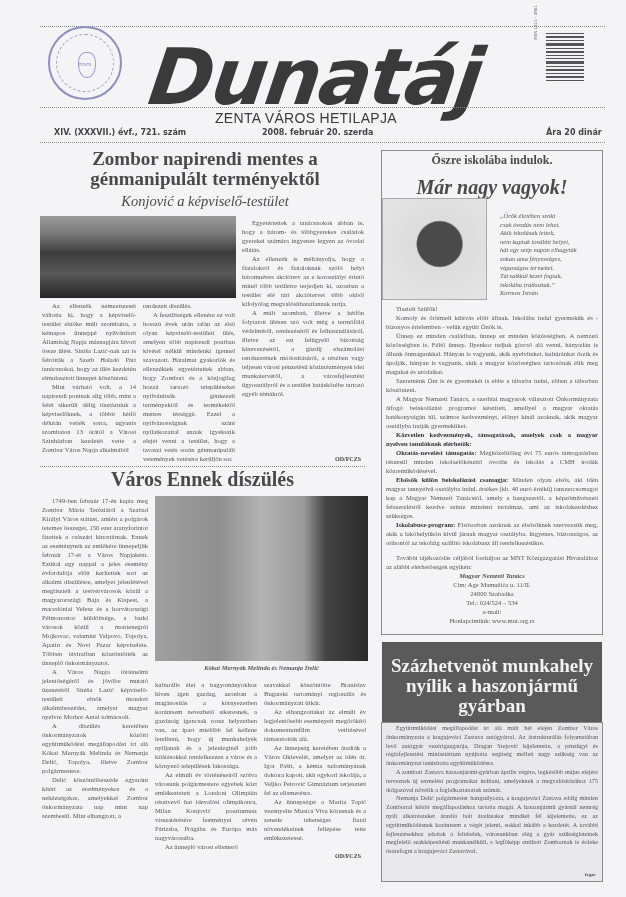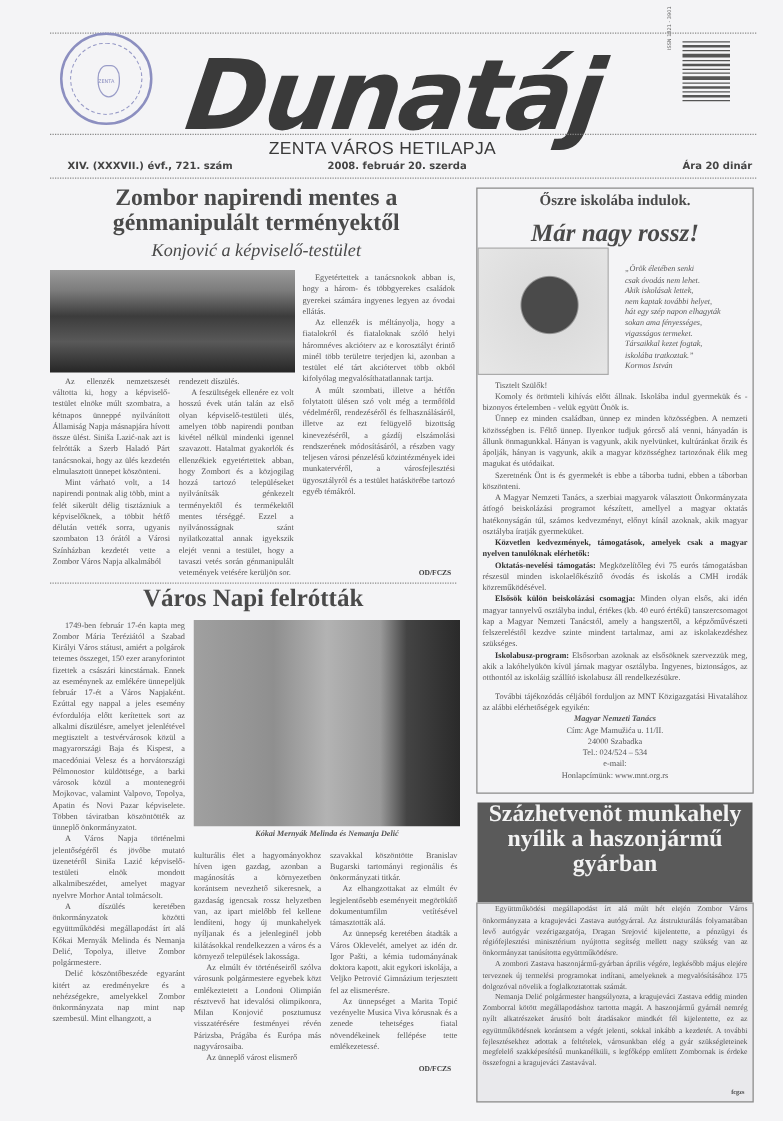--- a/index.html
+++ b/index.html
@@ -79,21 +79,21 @@
 <div class="col" style="left:242px;top:218px;width:122px;">
   <p>Egyetértettek a tanácsnokok abban is, hogy a három- és többgyerekes családok gyerekei számára ingyenes legyen az óvodai ellátás.</p>
   <p>Az ellenzék is méltányolja, hogy a fiatalokról és fiataloknak szóló helyi háromnéves akcióterv az e korosztályt érintő minél több területre terjedjen ki, azonban a testület elé tárt akciótervet több okból kifolyólag megvalósíthatatlannak tartja.</p>
   <p>A múlt szombati, illetve a hétfőn folytatott ülésen szó volt még a termőföld védelméről, rendezéséről és felhasználásáról, illetve az ezt felügyelő bizottság kinevezéséről, a gázdíj elszámolási rendszerének módosításáról, a részben vagy teljesen városi pénzelésű közintézmények idei munkatervéről, a városfejlesztési ügyosztályról és a testület hatáskörébe tartozó egyéb témákról.</p>
 </div>
 <div class="sig" style="left:335px;top:456px;">OD/FCZS</div>
 <div class="dotline" style="left:40px;top:466px;width:325px;"></div>
 
 <div class="box" style="left:381px;top:150px;width:222px;height:485px;"></div>
 <div class="h1" style="left:384px;top:154px;width:216px;font-size:12px;">Őszre iskolába indulok.</div>
-<div class="h1" style="left:384px;top:177px;width:216px;font-size:20px;font-style:italic;">Már nagy rossz!</div>
+<div class="h1" style="left:384px;top:177px;width:216px;font-size:20px;font-style:italic;">Már nagy vagyok!</div>
 <div class="photo bear" style="left:382px;top:198px;width:103px;height:100px;"></div>
 <div class="poem" style="left:500px;top:212px;width:104px;">
   <div>„Örök életében senki</div>
   <div>csak óvodás nem lehet.</div>
   <div>Akik iskolásak lettek,</div>
   <div>nem kaptak további helyet,</div>
   <div>hát egy szép napon elhagyták</div>
   <div>sokan ama fényességes,</div>
   <div>vigasságos termeket.</div>
   <div>Társaikkal kezet fogtak,</div>
@@ -114,21 +114,21 @@
   <div style="text-align:center;text-indent:0">
     <div style="font-style:italic;font-weight:bold">Magyar Nemzeti Tanács</div>
     <div>Cím: Age Mamužića u. 11/II.</div>
     <div>24000 Szabadka</div>
     <div>Tel.: 024/524 – 534</div>
     <div>e-mail:</div>
     <div>Honlapcímünk: www.mnt.org.rs</div>
   </div>
 </div>
 
-<div class="h1" style="left:40px;top:469px;width:325px;font-size:20px;">Város Napi felrótták</div>
+<div class="h1" style="left:40px;top:469px;width:325px;font-size:20px;">Város Ennek díszülés</div>
 <div class="photo photo-ceremony" style="left:155px;top:496px;width:213px;height:165px;"></div>
 <div class="caption" style="left:155px;top:664px;width:213px;">Kókai Mernyák Melinda és Nemanja Delić</div>
 
 <div class="col" style="left:42px;top:496px;width:106px;">
   <p>1749-ben február 17-én kapta meg Zombor Mária Teréziától a Szabad Királyi Város státust, amiért a polgárok tetemes összeget, 150 ezer aranyforintot fizettek a császári kincstárnak. Ennek az eseménynek az emlékére ünnepeljük február 17-ét a Város Napjaként. Ezúttal egy nappal a jeles esemény évfordulója előtt kerítettek sort az alkalmi díszülésre, amelyet jelenlétével megtisztelt a testvérvárosok közül a magyarországi Baja és Kispest, a macedóniai Velesz és a horvátországi Pélmonostor küldöttsége, a barki városok közül a montenegrói Mojkovac, valamint Valpovo, Topolya, Apatin és Novi Pazar képviselete. Többen táviratban köszöntötték az ünneplő önkormányzatot.</p>
   <p>A Város Napja történelmi jelentőségéről és jövőbe mutató üzenetéről Siniša Lazić képviselő-testületi elnök mondott alkalmibeszédet, amelyet magyar nyelvre Morhor Antal tolmácsolt.</p>
   <p>A díszülés keretében önkormányzatok közötti együttműködési megállapodást írt alá Kókai Mernyák Melinda és Nemanja Delić, Topolya, illetve Zombor polgármestere.</p>
   <p>Delić köszöntőbeszéde egyaránt kitért az eredményekre és a nehézségekre, amelyekkel Zombor önkormányzata nap mint nap szembesül. Mint elhangzott, a</p>
 </div>
 <div class="col" style="left:155px;top:680px;width:102px;">
@@ -137,20 +137,20 @@
   <p>Az ünneplő várost elismerő</p>
 </div>
 <div class="col" style="left:264px;top:680px;width:102px;">
   <p style="text-indent:0">szavakkal köszöntötte Branislav Bugarski tartományi regionális és önkormányzati titkár.</p>
   <p>Az elhangzottakat az elmúlt év legjelentősebb eseményeit megörökítő dokumentumfilm vetítésével támasztották alá.</p>
   <p>Az ünnepség keretében átadták a Város Oklevelét, amelyet az idén dr. Igor Pašti, a kémia tudományának doktora kapott, akit egykori iskolája, a Veljko Petrović Gimnázium terjesztett fel az elismerésre.</p>
   <p>Az ünnepséget a Marita Topić vezényelte Musica Viva kórusnak és a zenede tehetséges fiatal növendékeinek fellépése tette emlékezetessé.</p>
 </div>
 <div class="sig" style="left:335px;top:853px;">OD/FCZS</div>
 
-<div class="boxed-title" style="left:382px;top:642px;width:220px;height:80px;font-size:19px;padding:0 8px;box-sizing:border-box;">Százhetvenöt munkahely nyílik a haszonjármű gyárban</div>
+<div class="boxed-title" style="left:382px;top:642px;width:220px;height:80px;font-size:19px;padding:14px 8px;box-sizing:border-box;">Százhetvenöt munkahely nyílik a haszonjármű gyárban</div>
 <div class="box" style="left:381px;top:722px;width:222px;height:160px;background:#e9e9ec;"></div>
 <div class="col" style="left:386px;top:724px;width:212px;font-size:6.2px;line-height:8.8px;">
   <p>Együttműködési megállapodást írt alá múlt hét elején Zombor Város önkormányzata a kragujeváci Zastava autógyárral. Az átstrukturálás folyamatában levő autógyár vezérigazgatója, Dragan Srejović kijelentette, a pénzügyi és régiófejlesztési minisztérium nyújtotta segítség mellett nagy szükség van az önkormányzat tanúsította együttműködésre.</p>
   <p>A zombori Zastava haszonjármű-gyárban április végére, legkésőbb május elejére terveznek új termelési programokat indítani, amelyeknek a megvalósításához 175 dolgozóval növelik a foglalkoztatottak számát.</p>
   <p>Nemanja Delić polgármester hangsúlyozta, a kragujeváci Zastava eddig minden Zomborral kötött megállapodáshoz tartotta magát. A haszonjármű gyárnál nemrég nyílt alkatrészeket árusító bolt átadásakor mindkét fél kijelentette, ez az együttműködésnek korántsem a végét jelenti, sokkal inkább a kezdetét. A további fejlesztésekhez adottak a feltételek, városunkban elég a gyár szükségleteinek megfelelő szakképesítésű munkanélküli, s legfőképp említett Zombornak is érdeke összefogni a kragujeváci Zastavával.</p>
 </div>
 <div class="sig" style="left:585px;top:872px;font-size:5px;">fcgzs</div>
 
 </body></html>

